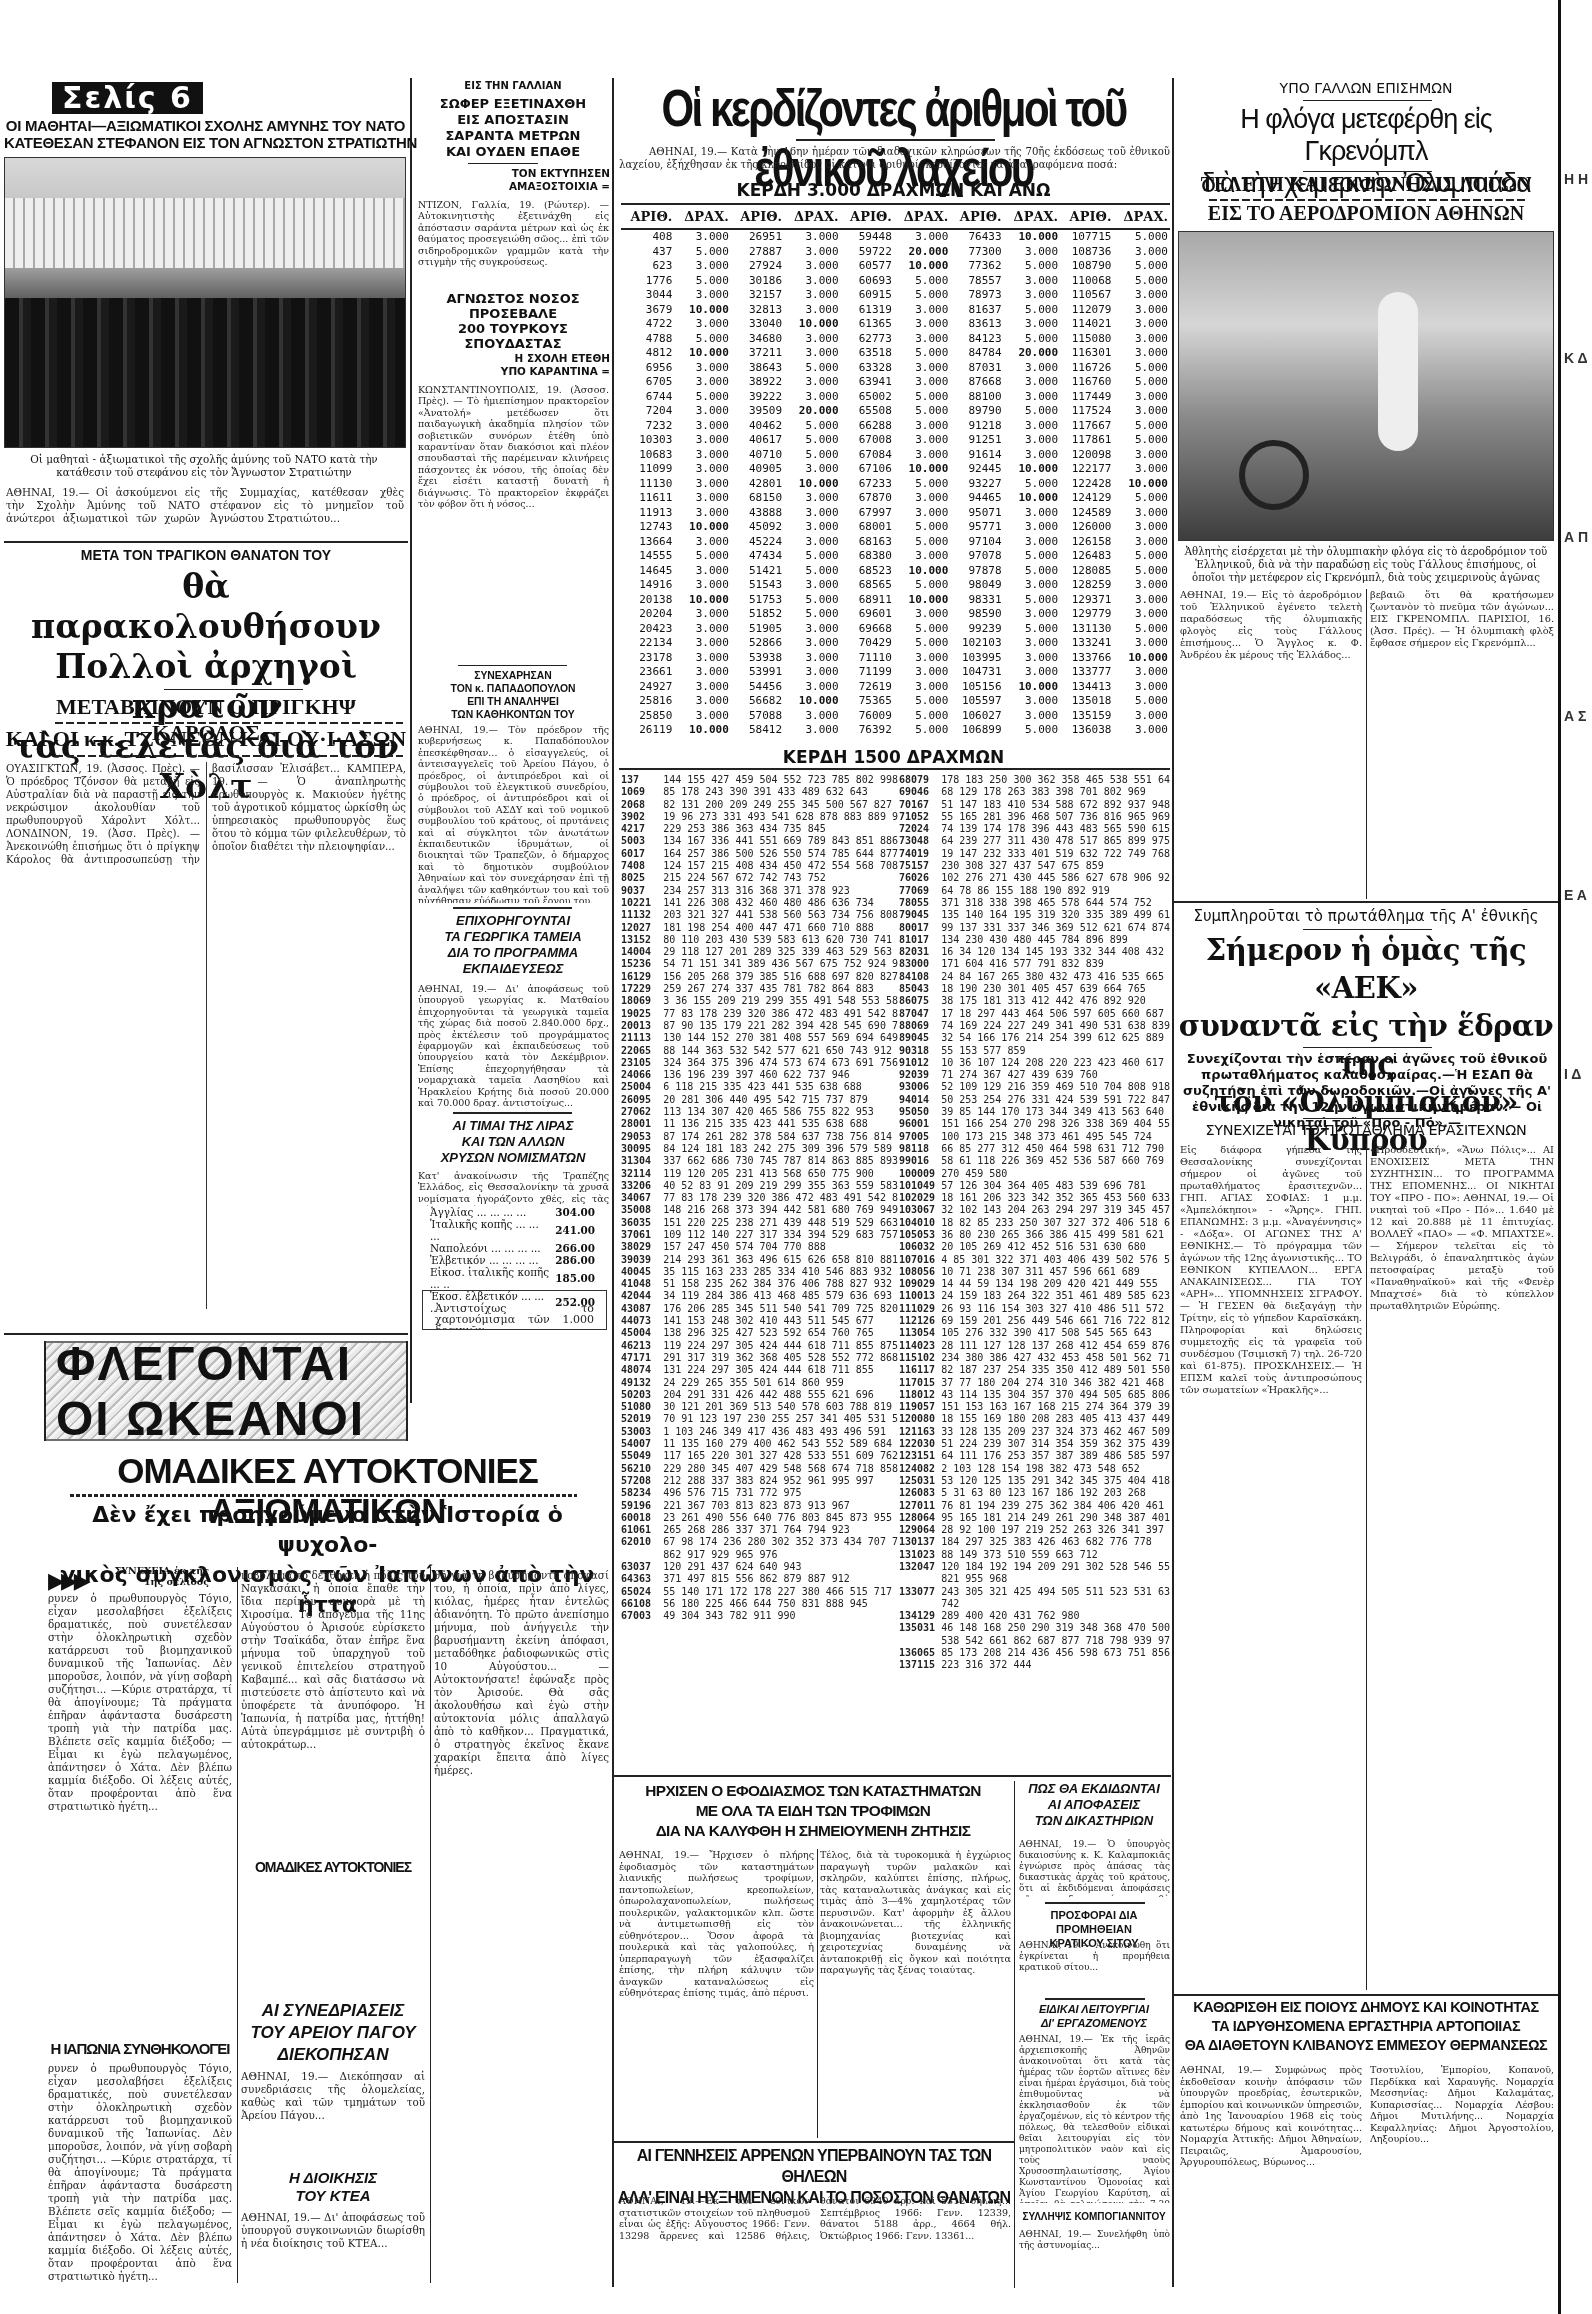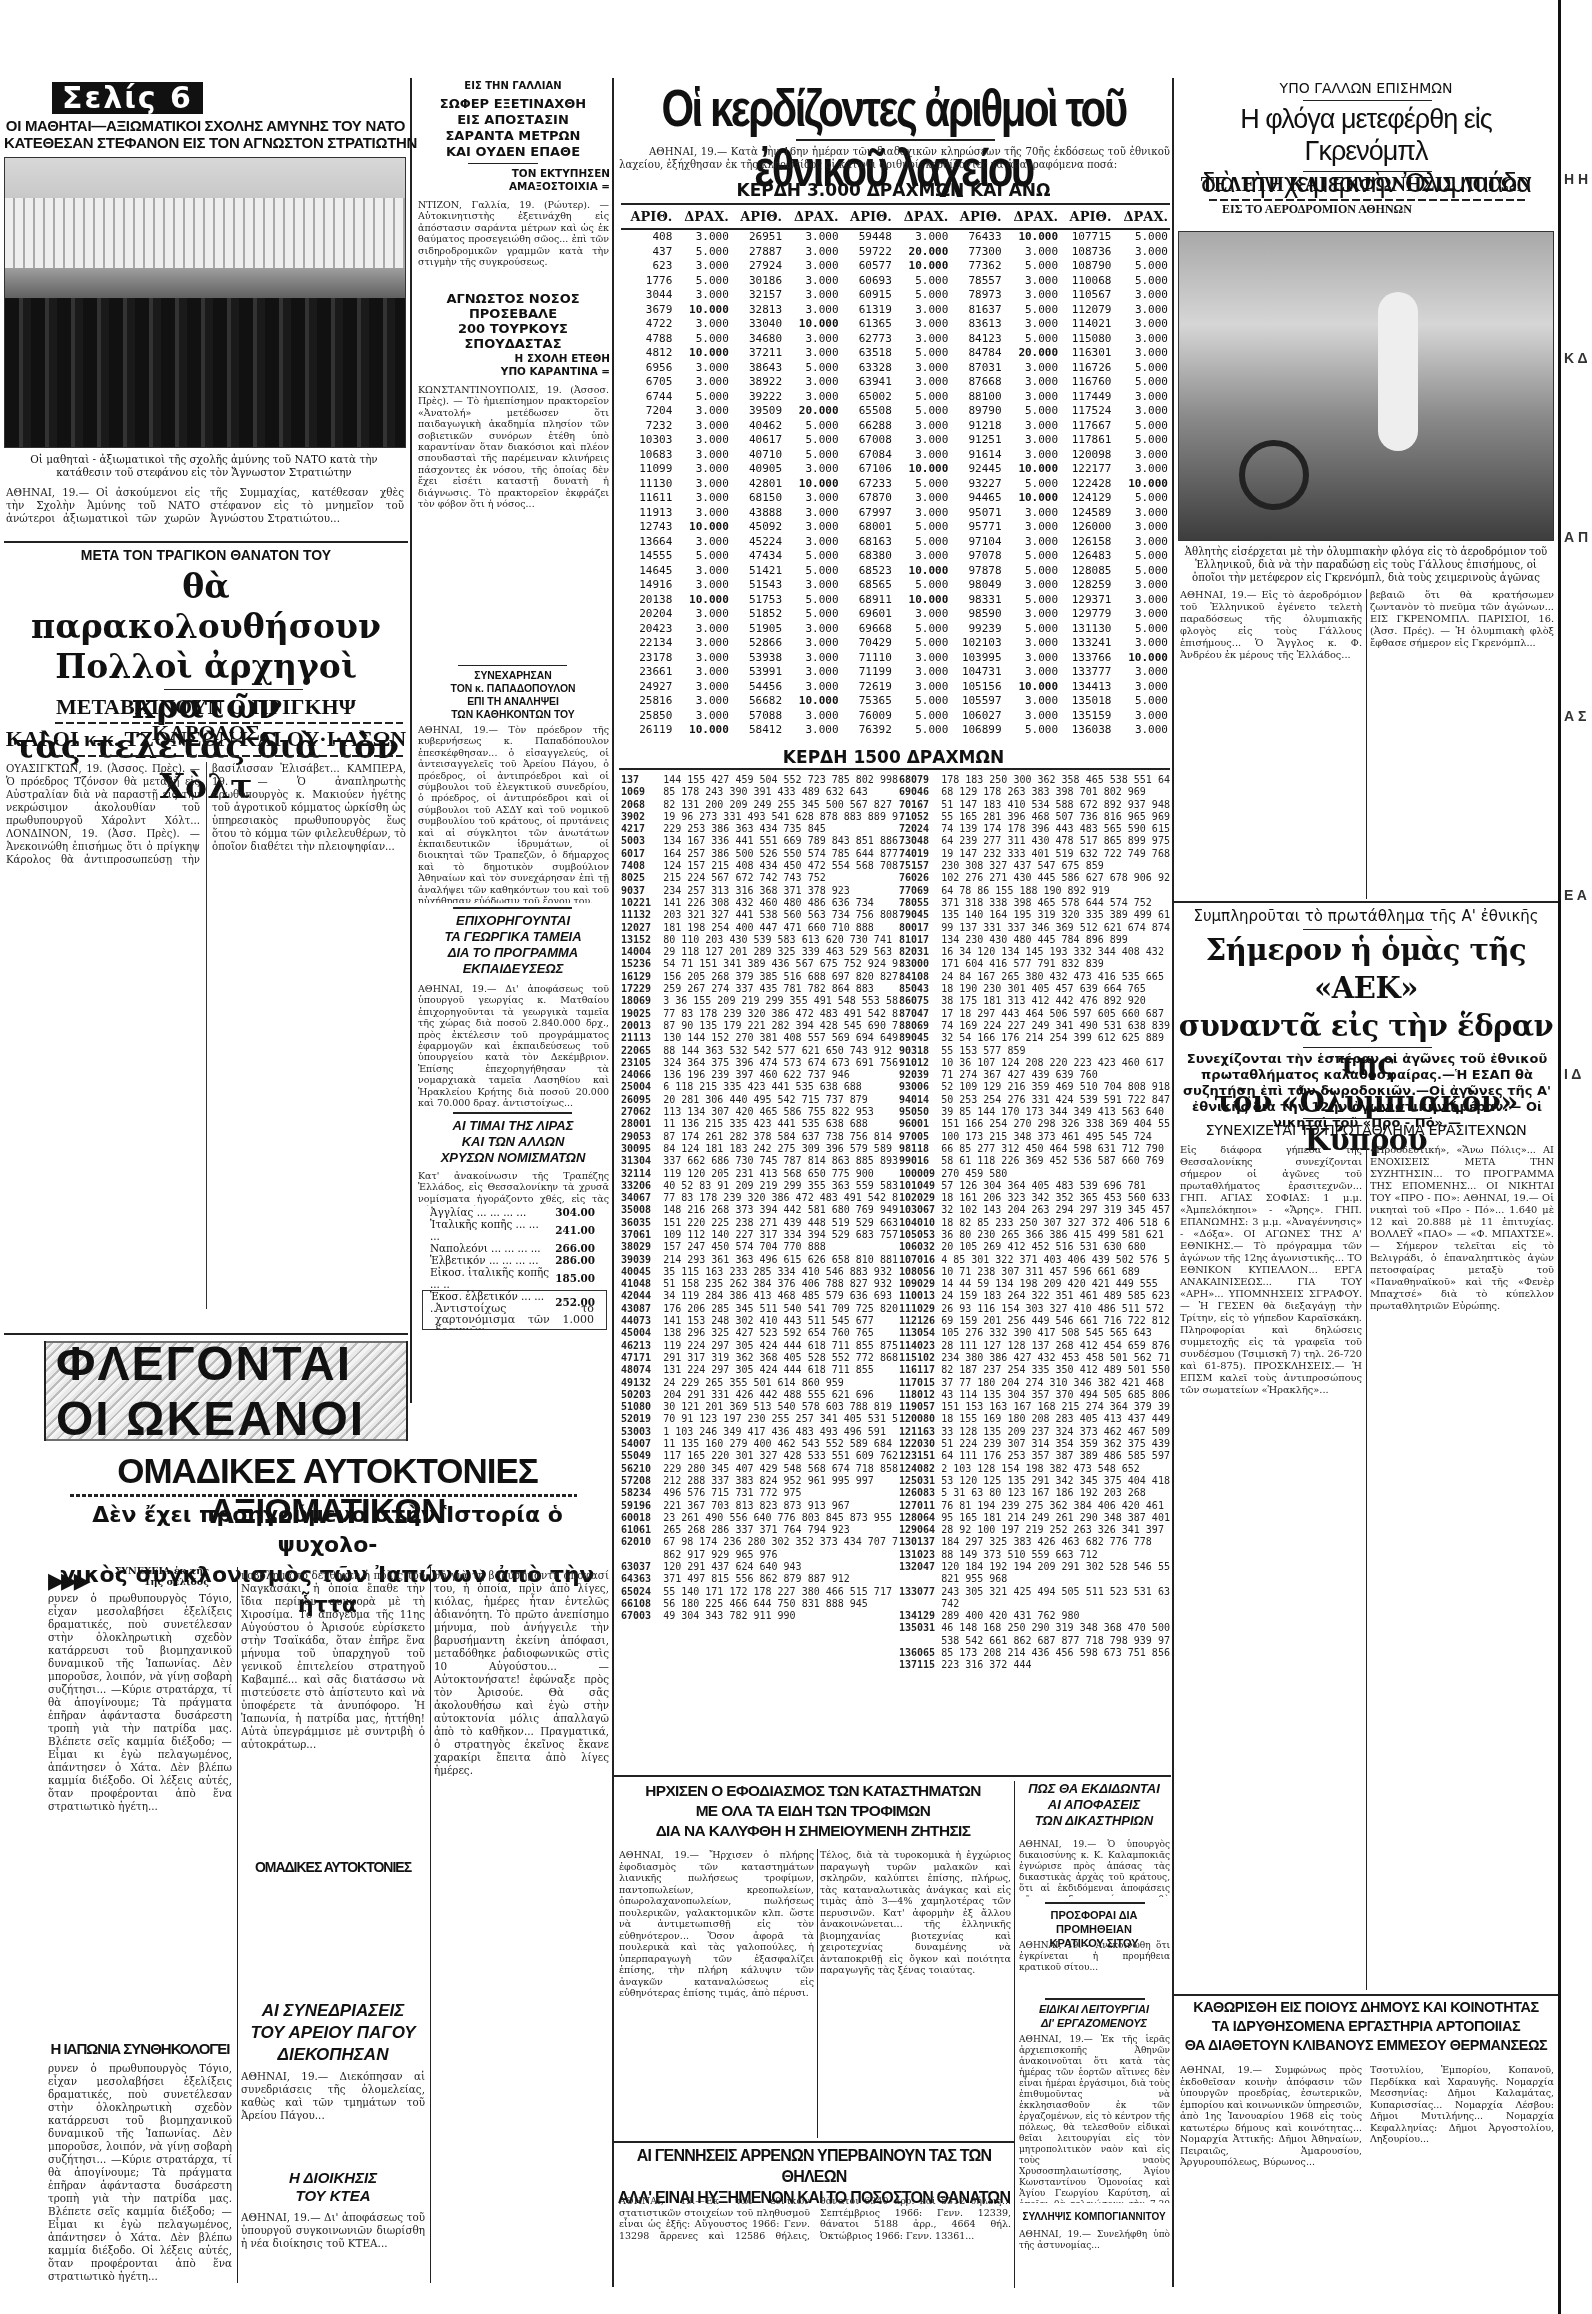--- a/index.html
+++ b/index.html
@@ -665,21 +665,21 @@
 
 <div class="abs c" style="left:1176px;top:80px;width:380px;font-family:'DejaVu Sans',sans-serif;font-size:14px">ΥΠΟ ΓΑΛΛΩΝ ΕΠΙΣΗΜΩΝ</div>
 <div class="hr" style="left:1303px;top:100px;width:129px;height:1px"></div>
 <div class="abs c" style="left:1176px;top:103px;width:380px;font-family:'Liberation Sans',sans-serif;font-size:27px;line-height:32px;letter-spacing:-1px">
   <div>Η φλόγα μετεφέρθη εἰς Γκρενόμπλ</div>
   <div>διὰ τὴν χειμερινὴν Ὀλυμπιάδα</div>
 </div>
 <div class="hr" style="left:1303px;top:171px;width:129px;height:1px"></div>
 <div class="abs c sub" style="left:1176px;top:173px;width:380px;font-size:20px">ΤΕΛΕΤΗ ΚΑΙ ΕΚΦΩΝΗΣΙΣ ΛΟΓΩΝ</div>
 <div class="hr" style="left:1209px;top:199px;width:318px;height:2px;background:repeating-linear-gradient(90deg,#222 0 8px,transparent 8px 11px)"></div>
-<div class="abs c sub" style="left:1127px;top:202px;width:380px;font-size:12px">ΕΙΣ ΤΟ ΑΕΡΟΔΡΟΜΙΟΝ ΑΘΗΝΩΝ</div>
+<div class="abs c sub" style="left:1176px;top:202px;width:380px;font-size:20px">ΕΙΣ ΤΟ ΑΕΡΟΔΡΟΜΙΟΝ ΑΘΗΝΩΝ</div>
 <div class="abs photo" style="left:1178px;top:231px;width:376px;height:310px;background:linear-gradient(180deg,#a8a8a8 0%,#d6d6d6 30%,#8a8a8a 60%,#3d3d3d 100%)">
   <div style="position:absolute;left:60px;bottom:30px;width:70px;height:70px;border:6px solid #222;border-radius:50%"></div>
   <div style="position:absolute;left:199px;top:60px;width:40px;height:159px;background:#eee;border-radius:20px"></div>
 </div>
 <div class="abs caption" style="left:1180px;top:545px;width:372px;font-size:10.2px">Ἀθλητὴς εἰσέρχεται μὲ τὴν ὀλυμπιακὴν φλόγα εἰς τὸ ἀεροδρόμιον τοῦ Ἑλληνικοῦ, διὰ νὰ τὴν παραδώσῃ εἰς τοὺς Γάλλους ἐπισήμους, οἱ ὁποῖοι τὴν μετέφερον εἰς Γκρενόμπλ, διὰ τοὺς χειμερινοὺς ἀγῶνας</div>
 <div class="abs body" style="left:1180px;top:589px;width:182px;height:308px;font-size:9.8px;line-height:12px">ΑΘΗΝΑΙ, 19.— Εἰς τὸ ἀεροδρόμιον τοῦ Ἑλληνικοῦ ἐγένετο τελετὴ παραδόσεως τῆς ὀλυμπιακῆς φλογὸς εἰς τοὺς Γάλλους ἐπισήμους... Ὁ Ἄγγλος κ. Φ. Ἀνδρέου ἐκ μέρους τῆς Ἑλλάδος...</div>
 <div class="vr" style="left:1366px;top:589px;height:310px;width:1px"></div>
 <div class="abs body" style="left:1370px;top:589px;width:184px;height:308px;font-size:9.8px;line-height:12px">βεβαιῶ ὅτι θὰ κρατήσωμεν ζωντανὸν τὸ πνεῦμα τῶν ἀγώνων... ΕΙΣ ΓΚΡΕΝΟΜΠΛ. ΠΑΡΙΣΙΟΙ, 16. (Ἀσσ. Πρές). — Ἡ ὀλυμπιακὴ φλὸξ ἔφθασε σήμερον εἰς Γκρενόμπλ...</div>
 <div class="hr" style="left:1174px;top:901px;width:384px"></div>
 

